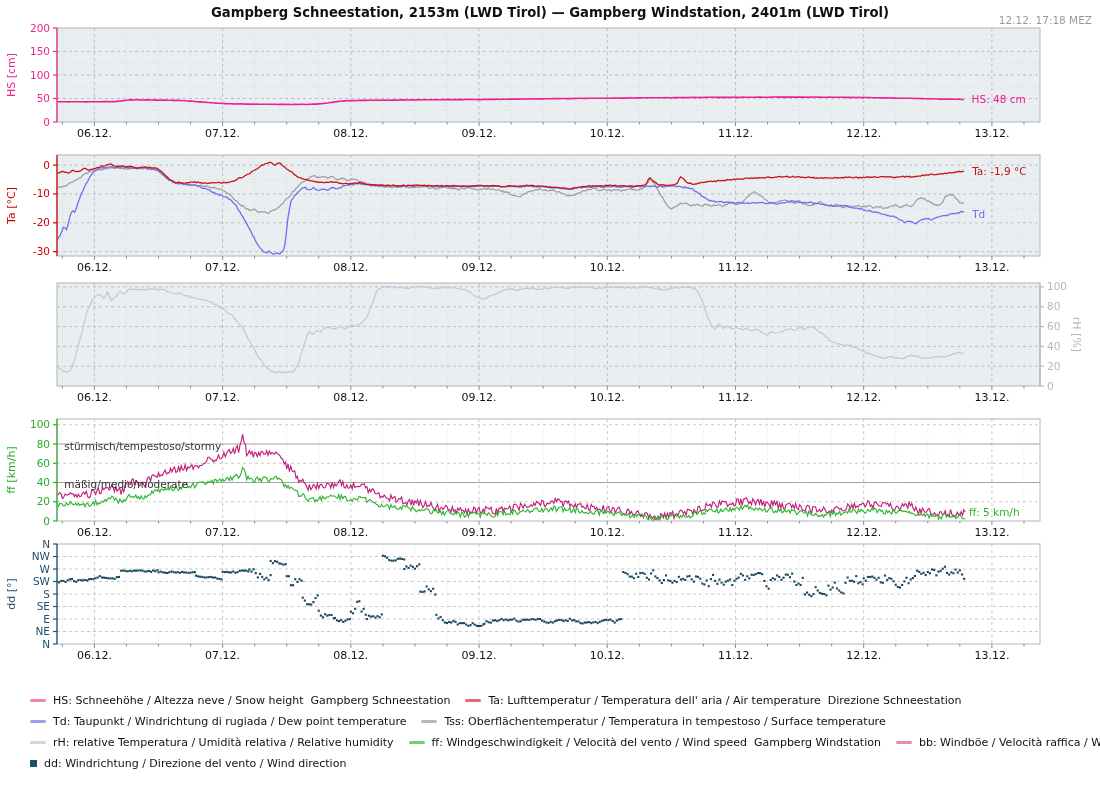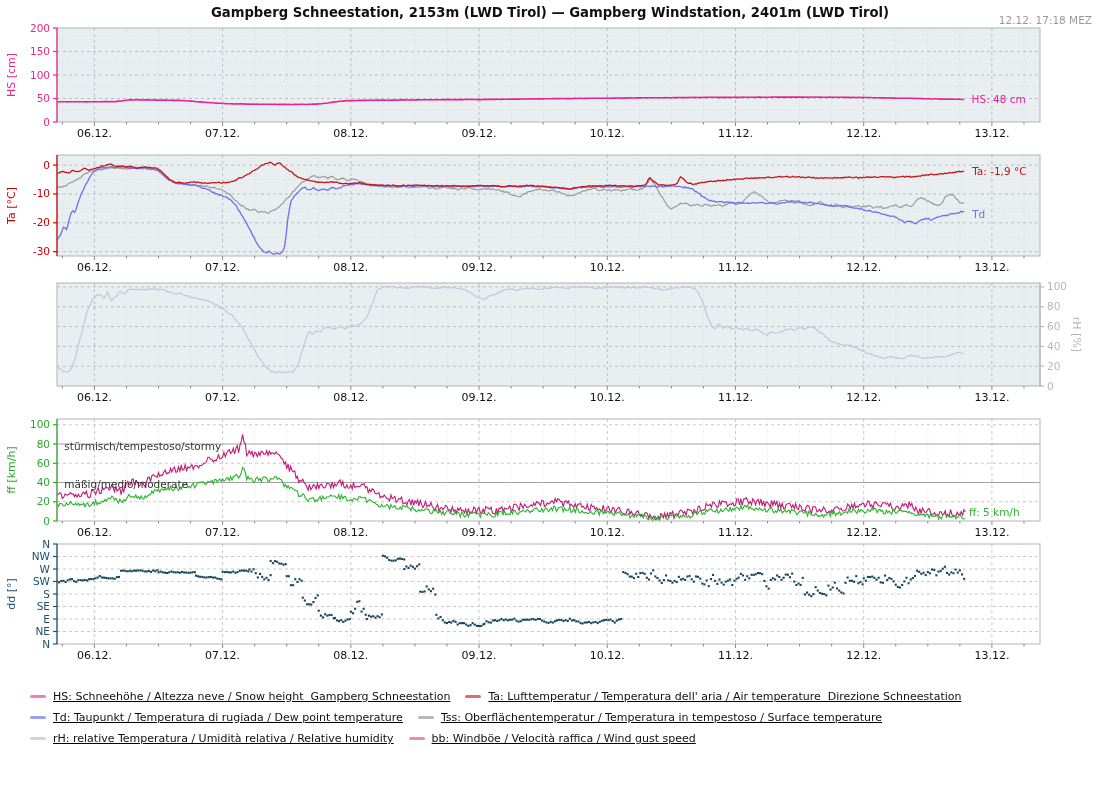--- a/index.html
+++ b/index.html
@@ -3,21 +3,21 @@
 <meta charset="utf-8">
 <style>
   html,body{margin:0;padding:0;background:#fff;}
   .stage{position:relative;width:1100px;height:790px;background:#fff;overflow:hidden;
          font-family:"DejaVu Sans","Liberation Sans",sans-serif;}
   .chart-title{position:absolute;top:5px;left:0;right:0;text-align:center;
                font-size:13.2px;font-weight:bold;color:#111;}
   .timestamp{position:absolute;top:14px;right:8px;font-size:10.5px;color:#999;}
   #chart{position:absolute;top:0;left:0;}
   .legend{position:absolute;left:30px;top:686px;right:6px;}
-  .lrow{height:21px;display:flex;align-items:center;text-decoration:underline;}
+  .lrow{height:21px;display:flex;align-items:flex-end;}
   .litem{display:flex;align-items:center;margin-right:15px;font-size:11px;color:#111;}
   .litem span{white-space:pre;}
   .sw-line{width:16px;height:3px;border-radius:1.5px;margin-right:7px;flex:none;}
   .sw-square{width:7px;height:7px;margin-right:7px;flex:none;}
 </style>
 </head>
 <body>
 
 <div class="stage">
   <div class="chart-title">Gampberg Schneestation, 2153m (LWD Tirol) — Gampberg Windstation, 2401m (LWD Tirol)</div>
@@ -967,31 +967,41 @@
           <span>HS: Schneehöhe / Altezza neve / Snow height  Gampberg Schneestation</span>
         </div>
         <div class="litem">
           <i class="sw-line" style="background: rgb(224, 108, 108);"></i>
           <span>Ta: Lufttemperatur / Temperatura dell' aria / Air temperature  Direzione Schneestation</span>
         </div>
       </div>
       <div class="lrow">
         <div class="litem">
           <i class="sw-line" style="background: rgb(158, 158, 240);"></i>
-          <span>Td: Taupunkt / Temperatura di rugiada / Dew point temperature</span>
+          <span>Td: Taupunkt / Windrichtung di rugiada / Dew point temperature</span>
         </div>
         <div class="litem">
           <i class="sw-line" style="background: rgb(184, 184, 184);"></i>
           <span>Tss: Oberflächentemperatur / Temperatura in tempestoso / Surface temperature</span>
         </div>
       </div>
       <div class="lrow">
         <div class="litem">
           <i class="sw-line" style="background: rgb(212, 212, 224);"></i>
           <span>rH: relative Temperatura / Umidità relativa / Relative humidity</span>
         </div>
         <div class="litem">
+          <i class="sw-line" style="background: rgb(111, 210, 111);"></i>
+          <span>ff: Windgeschwindigkeit / Velocità del vento / Wind speed  Gampberg Windstation</span>
+        </div>
+        <div class="litem">
           <i class="sw-line" style="background: rgb(240, 138, 180);"></i>
           <span>bb: Windböe / Velocità raffica / Wind gust speed</span>
+        </div>
+      </div>
+      <div class="lrow">
+        <div class="litem">
+          <i class="sw-square" style="background: rgb(28, 79, 110);"></i>
+          <span>dd: Windrichtung / Direzione del vento / Wind direction</span>
         </div>
       </div>
     </div>
 </div>
 
 </body></html>

